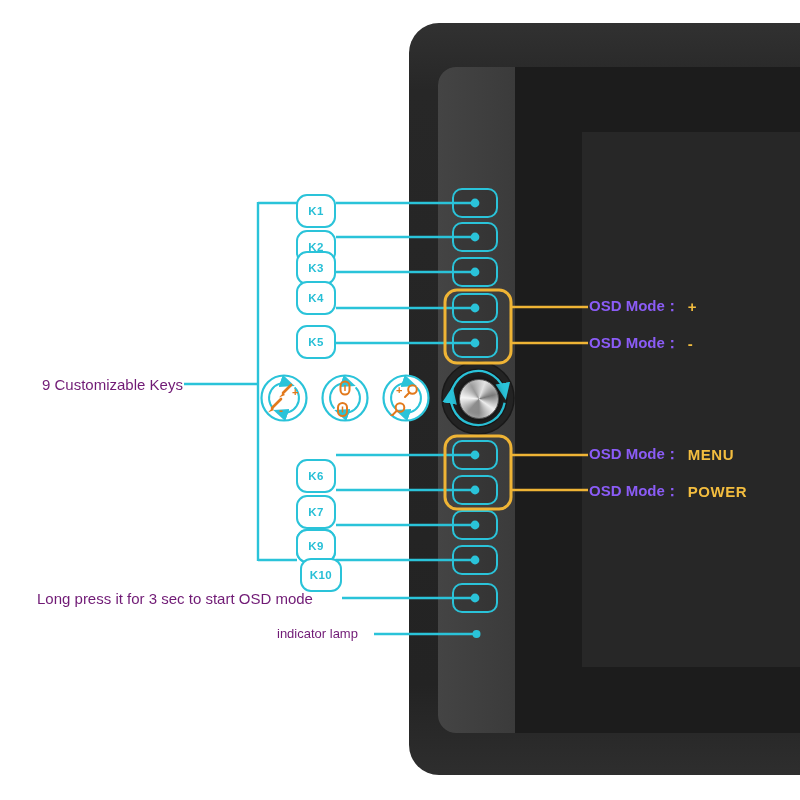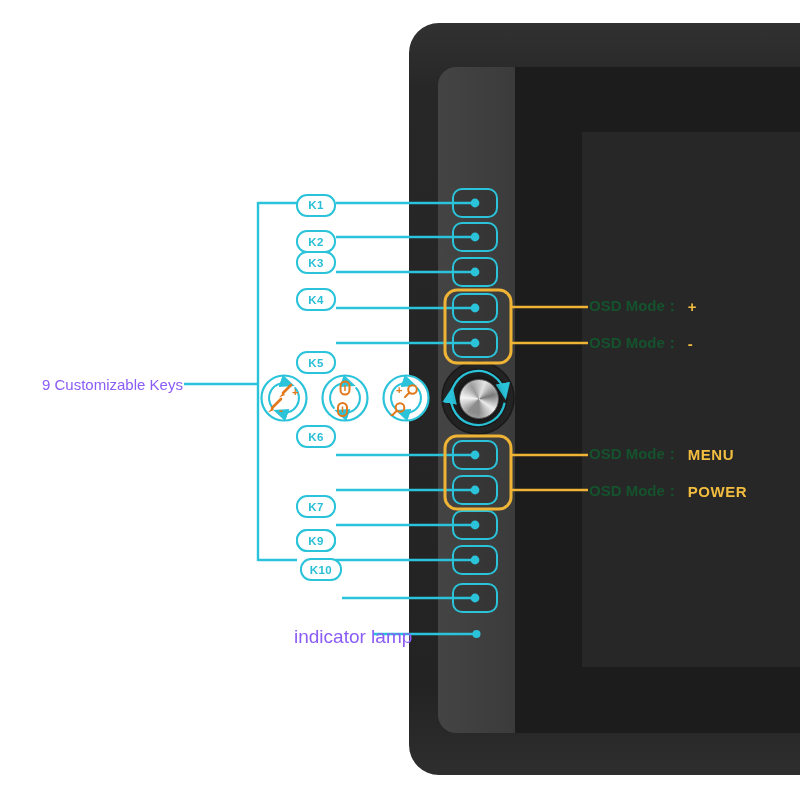--- a/index.html
+++ b/index.html
@@ -19,28 +19,28 @@
   
   .key-btn{width:46px;height:30px;left:452px;border:2.4px solid #2ac3d9;
     border-radius:10px;background:rgba(0,0,0,0.14);box-sizing:border-box;}
   
   .knob{left:459px;top:379px;width:38px;height:38px;border-radius:50%;
     border:1px solid #5a5a5a;
     background:conic-gradient(from 220deg,#8d8d8d,#f5f5f5 55deg,#9a9a9a 110deg,
       #e2e2e2 160deg,#787878 215deg,#ededed 265deg,#8a8a8a 320deg,#8d8d8d);
     box-shadow:0 0 7px rgba(0,0,0,.65), inset 0 0 5px rgba(255,255,255,.35);}
   
-  .k-oval{width:40px;height:23px;left:296px;border:2.2px solid #2ac3d9;
+  .k-oval{width:40px;height:34px;left:296px;border:2.2px solid #2ac3d9;
     border-radius:11px;background:#fff;color:#27bfd6;font-size:11.5px;
     font-weight:700;letter-spacing:.4px;display:flex;align-items:center;
     justify-content:center;box-sizing:border-box;}
   
-  .black-label{color:#8b5cf6;font-size:15px;white-space:nowrap;}
+  .black-label{color:#701a75;font-size:15px;white-space:nowrap;}
   .osd-row{display:flex;align-items:center;height:20px;white-space:nowrap;}
-  .osd-prefix{color:#14532d;font-size:15px;font-weight:600;}
+  .osd-prefix{color:#8b5cf6;font-size:15px;font-weight:600;}
   .osd-value{color:#f3bd3f;font-size:15px;font-weight:800;margin-left:8px;
     letter-spacing:.5px;}
   svg{position:absolute;left:0;top:0;}
   svg text{font-family:"Liberation Sans",sans-serif;}
 </style>
 </head>
 <body>
 
 <div class="stage">
 
@@ -151,30 +151,31 @@
       <path d="M397,410.5 L392.5,415" stroke="#e2791c" stroke-width="2" stroke-linecap="round"></path>
       <text x="390" y="419" font-size="12" font-weight="bold" fill="#e2791c">-</text>
     </g>
   </svg>
 
   <div class="abs knob"></div>
 
   <div class="abs k-oval" style="top:193.5px">K1</div>
   <div class="abs k-oval" style="top:230px">K2</div>
   <div class="abs k-oval" style="top:251px">K3</div>
-  <div class="abs k-oval" style="top:288px">K4</div>
-  <div class="abs k-oval" style="top:351px">K5</div>
-  <div class="abs k-oval" style="top:425px">K6</div>
+  <div class="abs k-oval" style="top:281px">K4</div>
+  <div class="abs k-oval" style="top:325px">K5</div>
+  <div class="abs k-oval" style="top:459px">K6</div>
   <div class="abs k-oval" style="top:495px">K7</div>
   <div class="abs k-oval" style="top:529px">K8</div>
   <div class="abs k-oval" style="top:529px">K9</div>
   <div class="abs k-oval" style="top:558px;left:300px;width:42px">K10</div>
 
   <div class="abs black-label" style="left:42px;top:376px">9 Customizable Keys</div>
-  <div class="abs black-label" style="left:294px;top:626px;font-size:19px">indicator lamp</div>
+  <div class="abs black-label" style="left:37px;top:590px">Long press it for 3 sec to start OSD mode</div>
+  <div class="abs black-label" style="left:277px;top:626px;font-size:13px">indicator lamp</div>
 
   <div class="abs osd-row" style="left:589px;top:296px">
     <span class="osd-prefix">OSD Mode：</span>
     <span class="osd-value">+</span>
   </div>
   <div class="abs osd-row" style="left:589px;top:333px">
     <span class="osd-prefix">OSD Mode：</span>
     <span class="osd-value">-</span>
   </div>
   <div class="abs osd-row" style="left:589px;top:444px">

